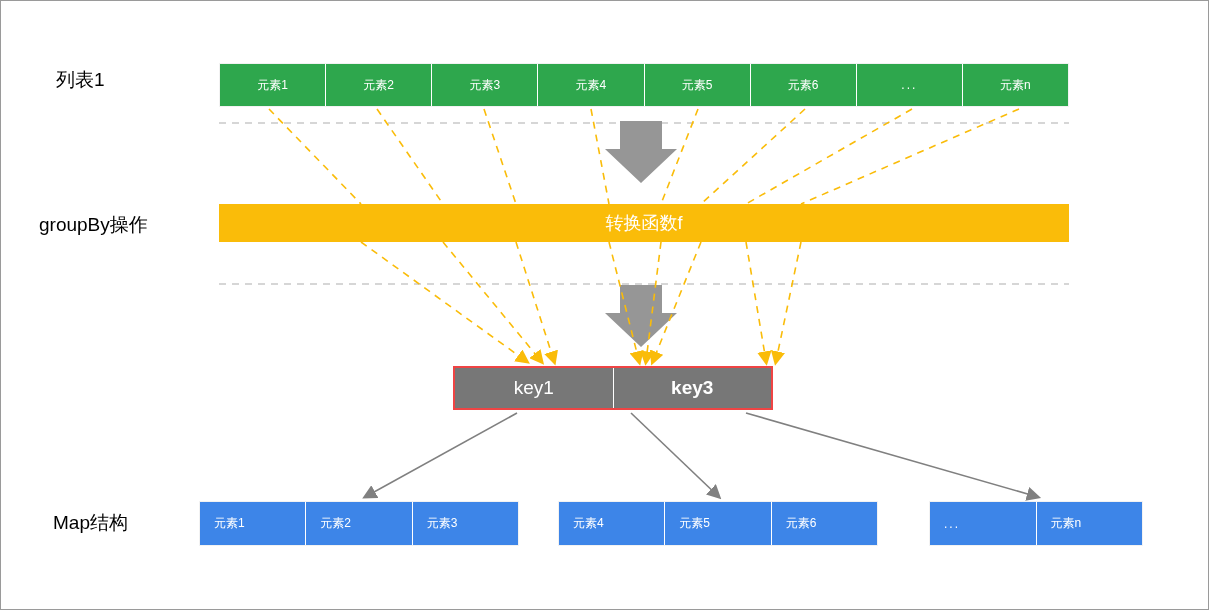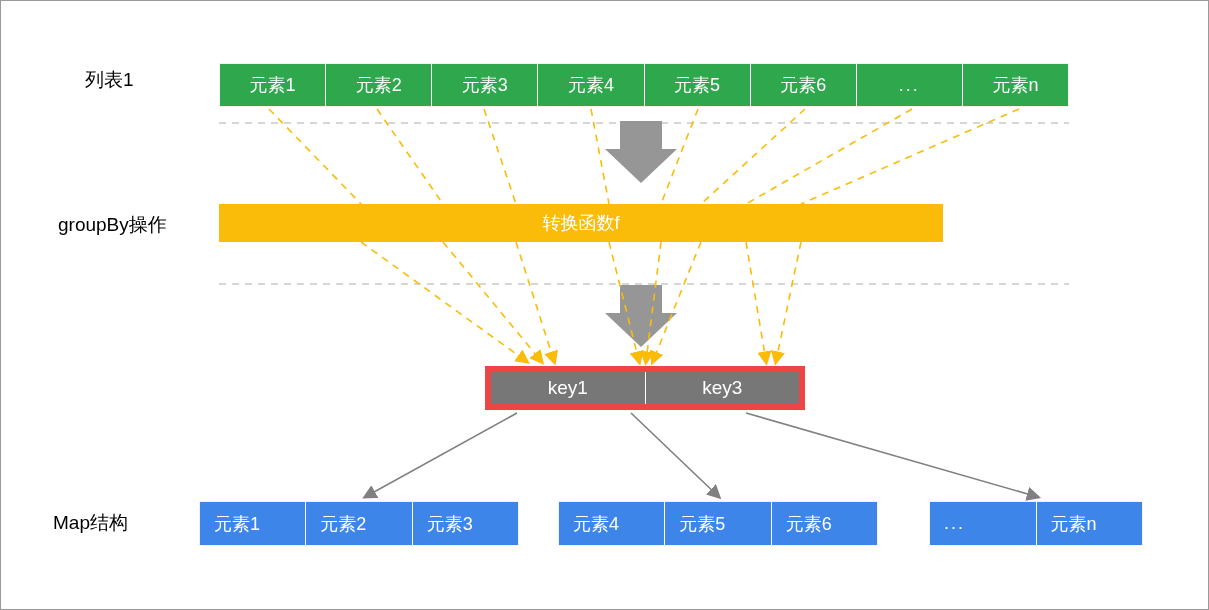--- a/index.html
+++ b/index.html
@@ -38,21 +38,21 @@
     position: absolute;
     display: flex;
     box-sizing: border-box;
   }
   .cell {
     box-sizing: border-box;
     display: flex;
     align-items: center;
     justify-content: center;
     color: #ffffff;
-    font-size: 18px;
+    font-size: 12px;
     white-space: nowrap;
   }
   
   .green-strip {
     left: 218px;
     top: 62px;
     width: 850px;
     height: 44px;
     border: 1px solid #f2f2f2;
   }
@@ -61,67 +61,67 @@
     border-right: 1px solid #ffffff;
     flex: 1 1 0;
   }
   .green-strip .cell:last-child { border-right: none; }
 
   
   .yellow-bar {
     position: absolute;
     left: 218px;
     top: 203px;
-    width: 724px;
+    width: 850px;
     height: 38px;
     background: #fabc09;
     display: flex;
     align-items: center;
     justify-content: center;
     color: #ffffff;
     font-size: 18px;
     box-sizing: border-box;
   }
 
   
   .key-strip {
-    left: 484px;
+    left: 452px;
     top: 365px;
     width: 320px;
     height: 44px;
-    border: 6px solid #ef4444;
+    border: 2px solid #ef4444;
   }
   .key-strip .cell {
     background: #777777;
     border-right: 1px solid #ffffff;
     flex: 1 1 0;
     font-size: 19px;
   }
-  .key-strip .cell:last-child { border-right: none; }
+  .key-strip .cell:last-child { border-right: none; font-weight: bold; }
 
   
   .blue-strip {
     top: 500px;
     height: 45px;
     border: 1px solid #f2f2f2;
   }
   .blue-strip .cell {
     background: #3d85e8;
     border-right: 1px solid #ffffff;
     flex: 1 1 0;
     justify-content: flex-start;
     padding-left: 14px;
   }
   .blue-strip .cell:last-child { border-right: none; }
   #blue-group-1 { left: 198px; width: 320px; }
   #blue-group-2 { left: 557px; width: 320px; }
   #blue-group-3 { left: 928px; width: 214px; }
 
-  #label-list     { left: 55px;  top: 66px; margin-left: 29px; }
-  #label-groupby  { left: 57px;  top: 211px; text-align: right; }
+  #label-list     { left: 55px;  top: 66px; }
+  #label-groupby  { left: 38px;  top: 211px; text-align: right; }
   #label-map      { left: 52px;  top: 509px; }
 
   .ellipsis-cell { letter-spacing: 2px; }
 </style>
 </head>
 <body>
 
 <div id="canvas">
 
   <svg id="svg-layer" viewBox="0 0 1209 610">

